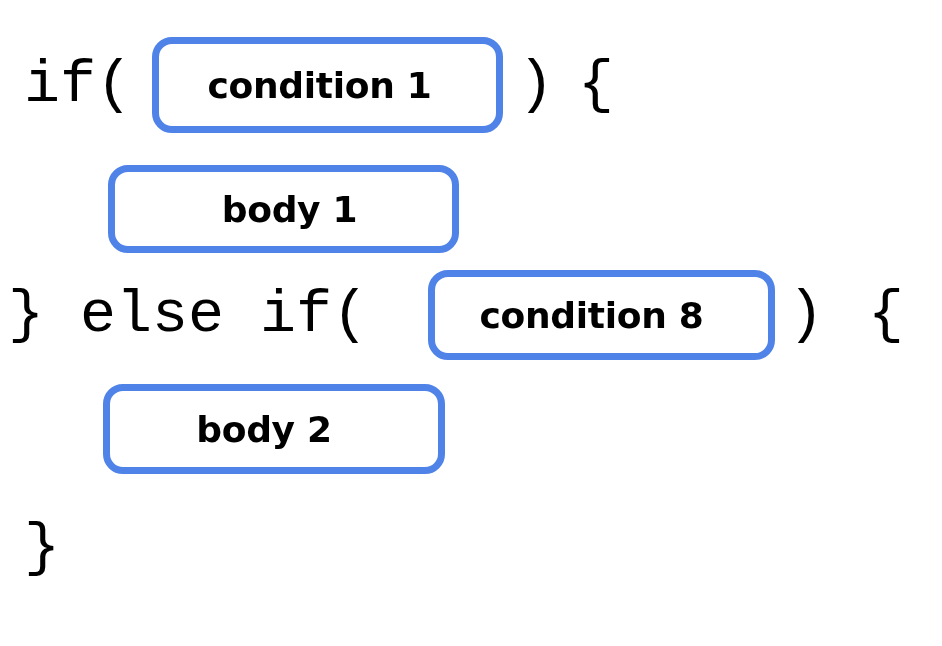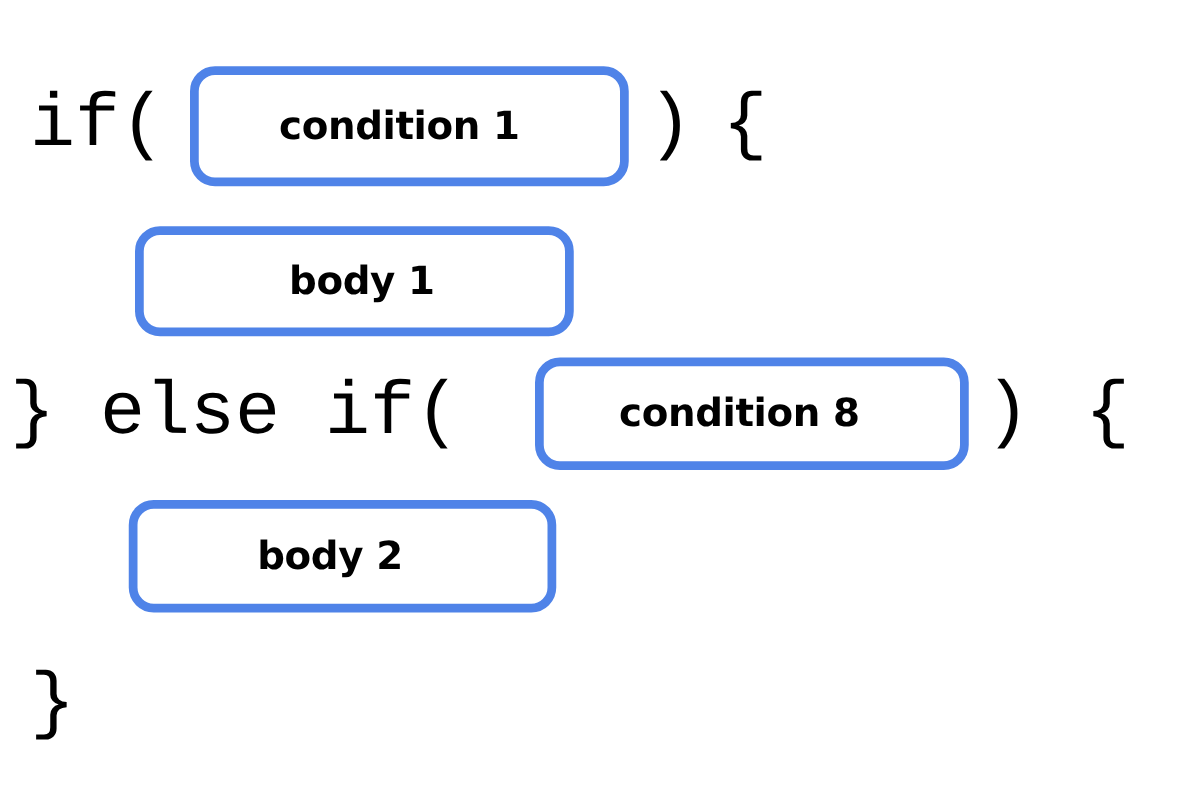--- a/index.html
+++ b/index.html
@@ -12,21 +12,20 @@
     height: 646px;
     overflow: hidden;
     font-family: "Liberation Sans", sans-serif;
   }
 
   #canvas {
     position: relative;
     width: 942px;
     height: 531px;
     background: #ffffff;
-    margin-top: 16px;
   }
 
   
   .code {
     position: absolute;
     font-family: "Liberation Mono", "DejaVu Sans Mono", monospace;
     font-size: 60px;
     line-height: 60px;
     color: #000000;
     white-space: pre;
@@ -42,21 +41,21 @@
     border-style: solid;
     border-width: 7px;
     border-radius: 20px;
     display: flex;
     align-items: center;
     justify-content: center;
   }
   .slot-label {
     font-family: "DejaVu Sans", "Liberation Sans", sans-serif;
     font-weight: bold;
-    font-size: 31px;
+    font-size: 36px;
     line-height: 31px;
     color: #000000;
     white-space: nowrap;
     letter-spacing: -0.3px;
   }
 
   
   #slot-condition-1 { left: 152px; top: 37px;  width: 351px; height: 96px; }
   #slot-body-1      { left: 108px; top: 165px; width: 351px; height: 88px; }
   #slot-condition-2 { left: 428px; top: 270px; width: 347px; height: 90px; }

